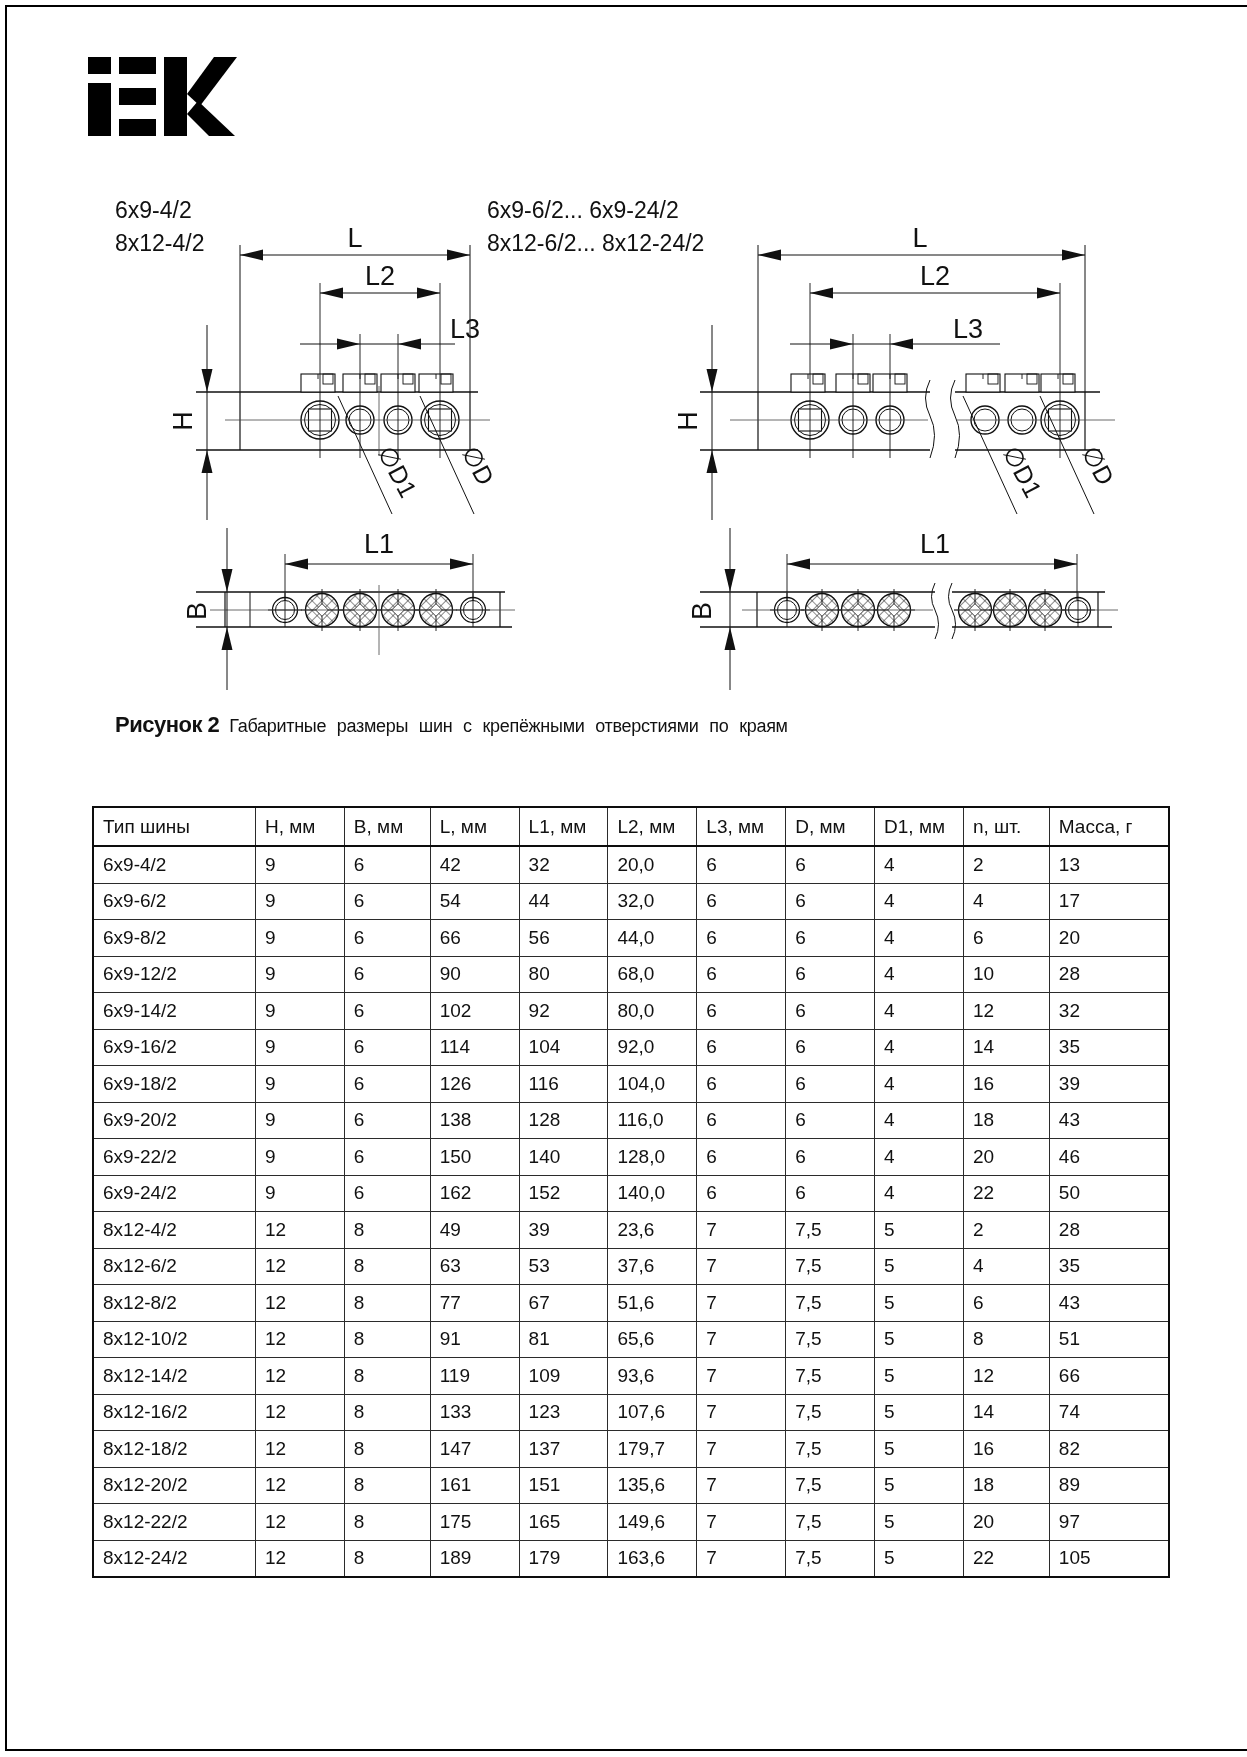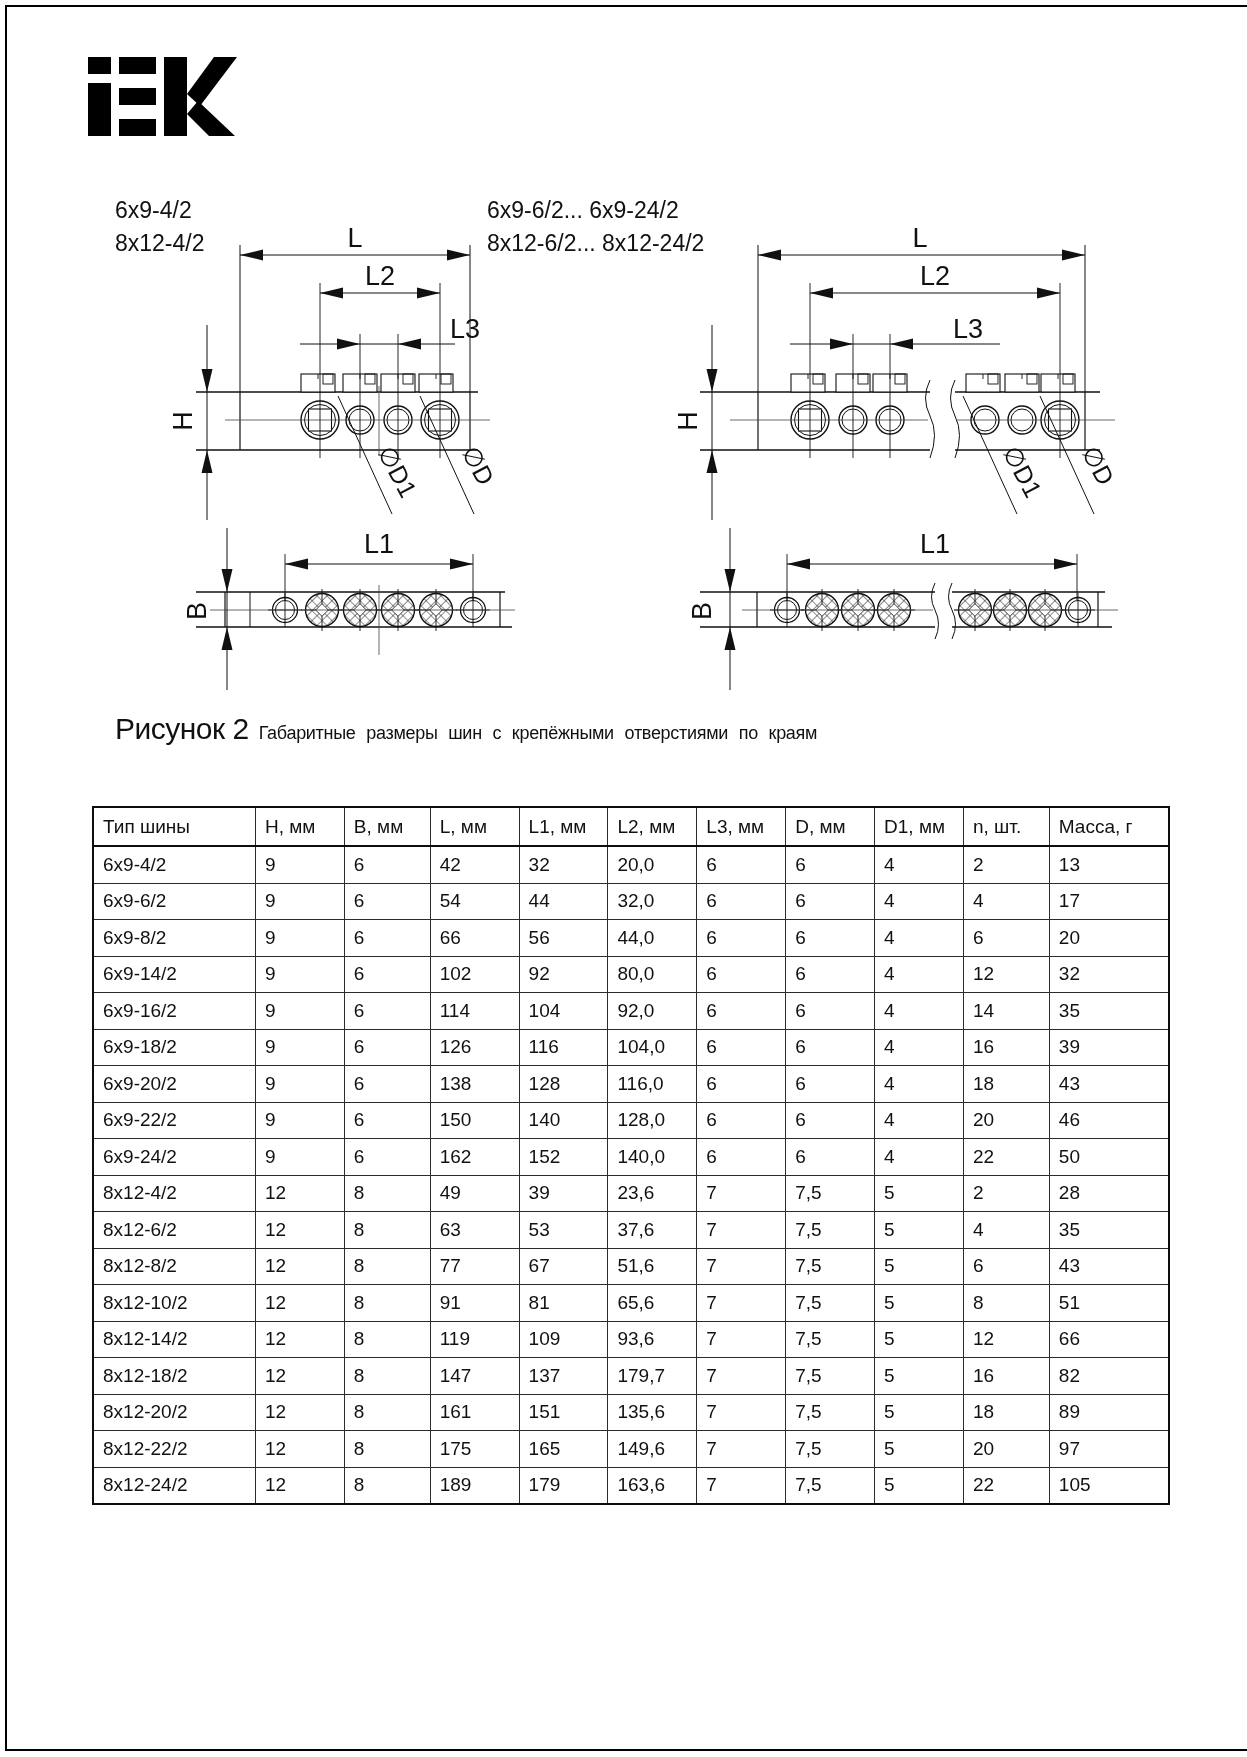--- a/index.html
+++ b/index.html
@@ -2,21 +2,21 @@
 <html><head>
 <meta charset="utf-8">
 <style>
   html,body{margin:0;padding:0;background:#e8e8e8;}
   .page{position:relative;width:1247px;height:1757px;background:#ffffff;overflow:hidden;
         font-family:"Liberation Sans",sans-serif;color:#111;padding-left:18px;}
   .border-frame{position:absolute;left:5px;top:5px;right:6px;bottom:6px;border:2.5px solid #000;}
   .logo{position:absolute;left:88px;top:57px;}
   .figure-svg{position:absolute;left:0;top:0;}
   .caption{position:absolute;left:115px;top:712px;width:1030px;white-space:nowrap;}
-  .caption .cap-label{font-size:30px;font-weight:normal;letter-spacing:-0.5px;margin-right:10px;}
+  .caption .cap-label{font-size:22px;font-weight:bold;letter-spacing:-0.5px;margin-right:10px;}
   .caption .cap-text{font-size:18px;word-spacing:6px;letter-spacing:-0.3px;}
   .spec-table{position:absolute;left:92px;top:806px;width:1078px;border-collapse:collapse;
               table-layout:fixed;font-size:19px;color:#111;}
   .spec-table th,.spec-table td{border:1.3px solid #2b2b2b;text-align:left;padding:2px 4px 2px 9px;
               font-weight:normal;white-space:nowrap;overflow:hidden;}
   .spec-table{border:2.5px solid #0d0d0d;}
   .spec-table thead th{height:33px;border-bottom:2.5px solid #0d0d0d;}
   .spec-table tbody td{height:31.5px;}
   svg text{fill:#111;}
 </style>
@@ -334,20 +334,33 @@
           <td>66</td>
           <td>56</td>
           <td>44,0</td>
           <td>6</td>
           <td>6</td>
           <td>4</td>
           <td>6</td>
           <td>20</td>
         </tr>
         <tr>
+          <td>6x9-12/2</td>
+          <td>9</td>
+          <td>6</td>
+          <td>90</td>
+          <td>80</td>
+          <td>68,0</td>
+          <td>6</td>
+          <td>6</td>
+          <td>4</td>
+          <td>10</td>
+          <td>28</td>
+        </tr>
+        <tr>
           <td>6x9-14/2</td>
           <td>9</td>
           <td>6</td>
           <td>102</td>
           <td>92</td>
           <td>80,0</td>
           <td>6</td>
           <td>6</td>
           <td>4</td>
           <td>12</td>
@@ -477,20 +490,33 @@
           <td>119</td>
           <td>109</td>
           <td>93,6</td>
           <td>7</td>
           <td>7,5</td>
           <td>5</td>
           <td>12</td>
           <td>66</td>
         </tr>
         <tr>
+          <td>8x12-16/2</td>
+          <td>12</td>
+          <td>8</td>
+          <td>133</td>
+          <td>123</td>
+          <td>107,6</td>
+          <td>7</td>
+          <td>7,5</td>
+          <td>5</td>
+          <td>14</td>
+          <td>74</td>
+        </tr>
+        <tr>
           <td>8x12-18/2</td>
           <td>12</td>
           <td>8</td>
           <td>147</td>
           <td>137</td>
           <td>179,7</td>
           <td>7</td>
           <td>7,5</td>
           <td>5</td>
           <td>16</td>

